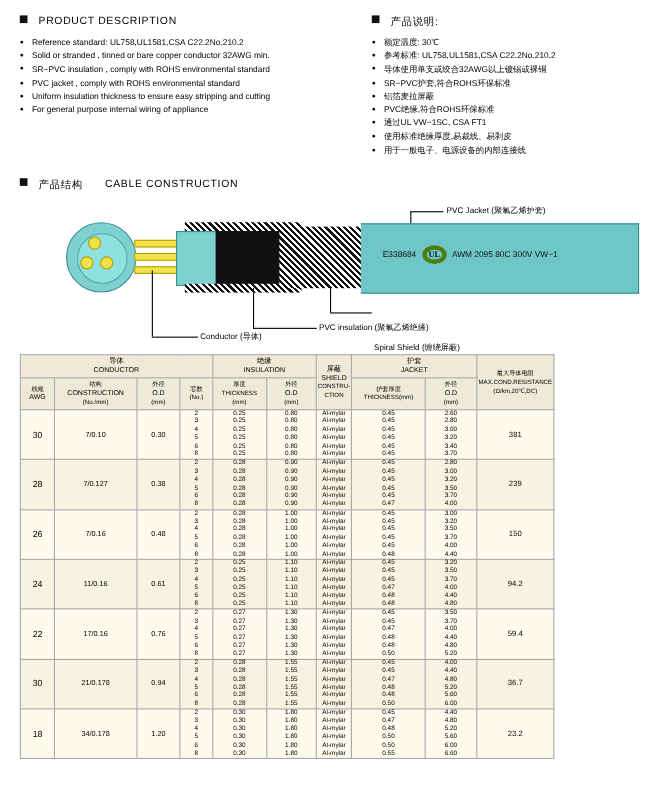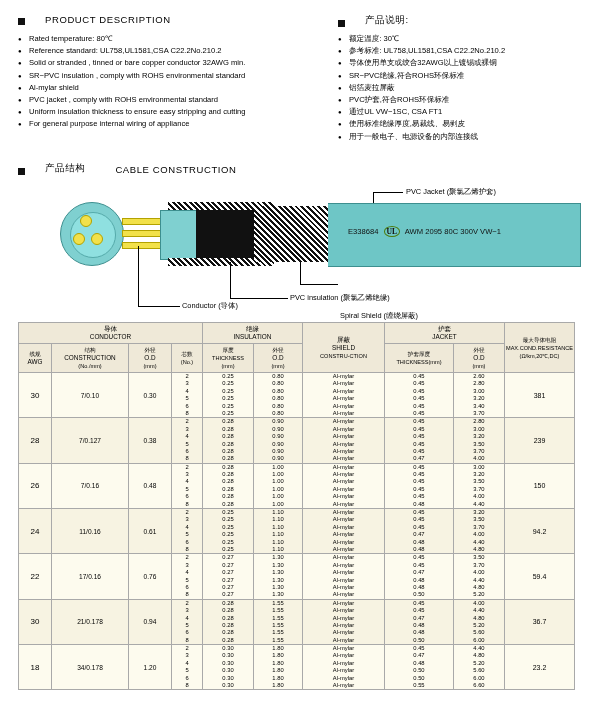--- a/index.html
+++ b/index.html
@@ -8,21 +8,21 @@
     background:#ffffff;
     font-family:"Liberation Sans", sans-serif;
     font-size:7.5px;
     color:#000;
     position:relative;
     overflow:hidden;
   }
   .page{position:relative;width:603px;height:714px;}
 
   
-  .sect-head{display:flex;align-items:flex-end;gap:20px;font-size:9.5px;letter-spacing:.6px;}
+  .sect-head{display:flex;align-items:flex-start;gap:10px;font-size:9.5px;letter-spacing:.6px;}
   .sq{width:7px;height:7px;background:#111;display:inline-block;}
   .sect-head .t{font-weight:normal;}
 
   .desc-wrap{position:absolute;left:18px;top:14px;width:570px;}
   .cols{display:flex;margin-top:7px;}
   .col-l{width:320px;}
   .col-r{width:250px;}
   ul.bl{list-style:none;margin:0;padding:0;}
   ul.bl li{position:relative;padding-left:11px;margin-bottom:2.2px;font-size:7.6px;line-height:10px;white-space:nowrap;}
   ul.bl li:before{content:"\25CF";position:absolute;left:0;top:0;font-size:6px;line-height:10px;}
@@ -41,21 +41,21 @@
   .endcircle .inner{position:absolute;left:9px;top:9px;width:44px;height:44px;border-radius:50%;background:#8fe0e0;border:1px solid #5aa;}
   .wire{position:absolute;width:10px;height:10px;border-radius:50%;background:#f2e14a;border:1px solid #b3a200;}
   .lead{position:absolute;height:1px;background:#000;}
   .leadv{position:absolute;width:1px;background:#000;}
   .dlabel{position:absolute;font-size:7.4px;white-space:nowrap;}
   .ulmark{font-family:"Liberation Serif",serif;font-weight:bold;}
   .printline{position:absolute;left:330px;top:47px;font-size:7.6px;color:#111;white-space:nowrap;}
   .yellowwire{position:absolute;height:5px;background:#f2e14a;border:1px solid #b3a200;}
 
   
-  table.spec{position:absolute;left:18px;top:322px;border-collapse:collapse;width:557px;
+  table.spec{position:absolute;left:18px;top:322px;border-collapse:collapse;width:486px;
     font-size:6.2px;}
   table.spec td,table.spec th{border:1px solid #a9a9a9;text-align:center;vertical-align:middle;padding:0;}
   table.spec thead th{background:#efe9d8;font-weight:normal;line-height:8px;padding:2px 1px;font-size:6.4px;}
   .hdr-cn{font-size:6.6px;}
   .hdr-en{font-size:6.4px;}
   .hdr-unit{font-size:5.6px;}
   tbody td{background:#fdfbee;}
   tbody tr.alt td{background:#f7f3e2;}
   .awgc{font-size:8px;}
   .stack{line-height:7.4px;font-size:5.8px;}
@@ -81,38 +81,36 @@
         <div class="sect-head">
           <span class="sq"></span>
           <span class="t">产品说明:</span>
         </div>
       </div>
     </div>
 
     <div class="cols">
       <div class="col-l">
         <ul class="bl">
-          <li>Rated temperature: 80℃</li>
           <li>Reference standard: UL758,UL1581,CSA C22.2No.210.2</li>
           <li>Solid or stranded , tinned or bare copper conductor 32AWG min.</li>
           <li>SR−PVC insulation , comply with ROHS environmental standard</li>
-          <li>Al-mylar shield</li>
           <li>PVC jacket , comply with ROHS environmental standard</li>
           <li>Uniform insulation thickness to ensure easy stripping and cutting</li>
           <li>For general purpose internal wiring of appliance</li>
         </ul>
       </div>
       <div class="col-r">
         <ul class="bl cn">
           <li>额定温度: 30℃</li>
           <li>参考标准: UL758,UL1581,CSA C22.2No.210.2</li>
           <li>导体使用单支或绞合32AWG以上镀锡或裸铜</li>
-          <li>SR−PVC绝缘,符合ROHS环保标准</li>
+          <li>SR−PVC护套,符合ROHS环保标准</li>
           <li>铝箔麦拉屏蔽</li>
-          <li>PVC护套,符合ROHS环保标准</li>
+          <li>PVC绝缘,符合ROHS环保标准</li>
           <li>通过UL VW−1SC, CSA FT1</li>
           <li>使用标准绝缘厚度,易裁线、易剥皮</li>
           <li>用于一般电子、电源设备的内部连接线</li>
         </ul>
       </div>
     </div>
   </div>
 
   <div class="struct-head sect-head">
     <span class="sq"></span>
@@ -139,21 +137,21 @@
 
     <div class="teal-strip" style="left:142px;top:30px;width:40px;height:48px;border:1px solid #3d8f8f;"></div>
     <div class="blackcore" style="left:178px;top:26px;width:62px;height:56px;"></div>
     <div class="stripe" style="left:150px;top:22px;width:106px;height:8px;"></div>
     <div class="stripe" style="left:150px;top:78px;width:106px;height:8px;"></div>
     <div class="stripe" style="left:236px;top:26px;width:76px;height:56px;"></div>
 
     <div class="cable-right"></div>
     <div class="printline">
       <span>E338684</span>
-      <span class="ulmark" style="border:1px solid #4d7c0f;border-radius:50%;padding:0 2px;margin:0 3px;">UL</span>
+      <span class="ulmark" style="border:4px solid #4d7c0f;border-radius:50%;padding:0 2px;margin:0 3px;">UL</span>
       <span>AWM 2095 80C 300V VW−1</span>
     </div>
 
     <div class="leadv" style="left:282px;top:82px;height:22px;"></div>
     <div class="lead" style="left:282px;top:104px;width:38px;"></div>
     <div class="dlabel" style="left:322px;top:99px;margin-top:32px;">Spiral Shield (缠绕屏蔽)</div>
 
     <div class="leadv" style="left:212px;top:82px;height:36px;"></div>
     <div class="lead" style="left:212px;top:118px;width:58px;"></div>
     <div class="dlabel" style="left:272px;top:113px;text-align:center;">PVC insulation (聚氯乙烯绝缘)</div>

